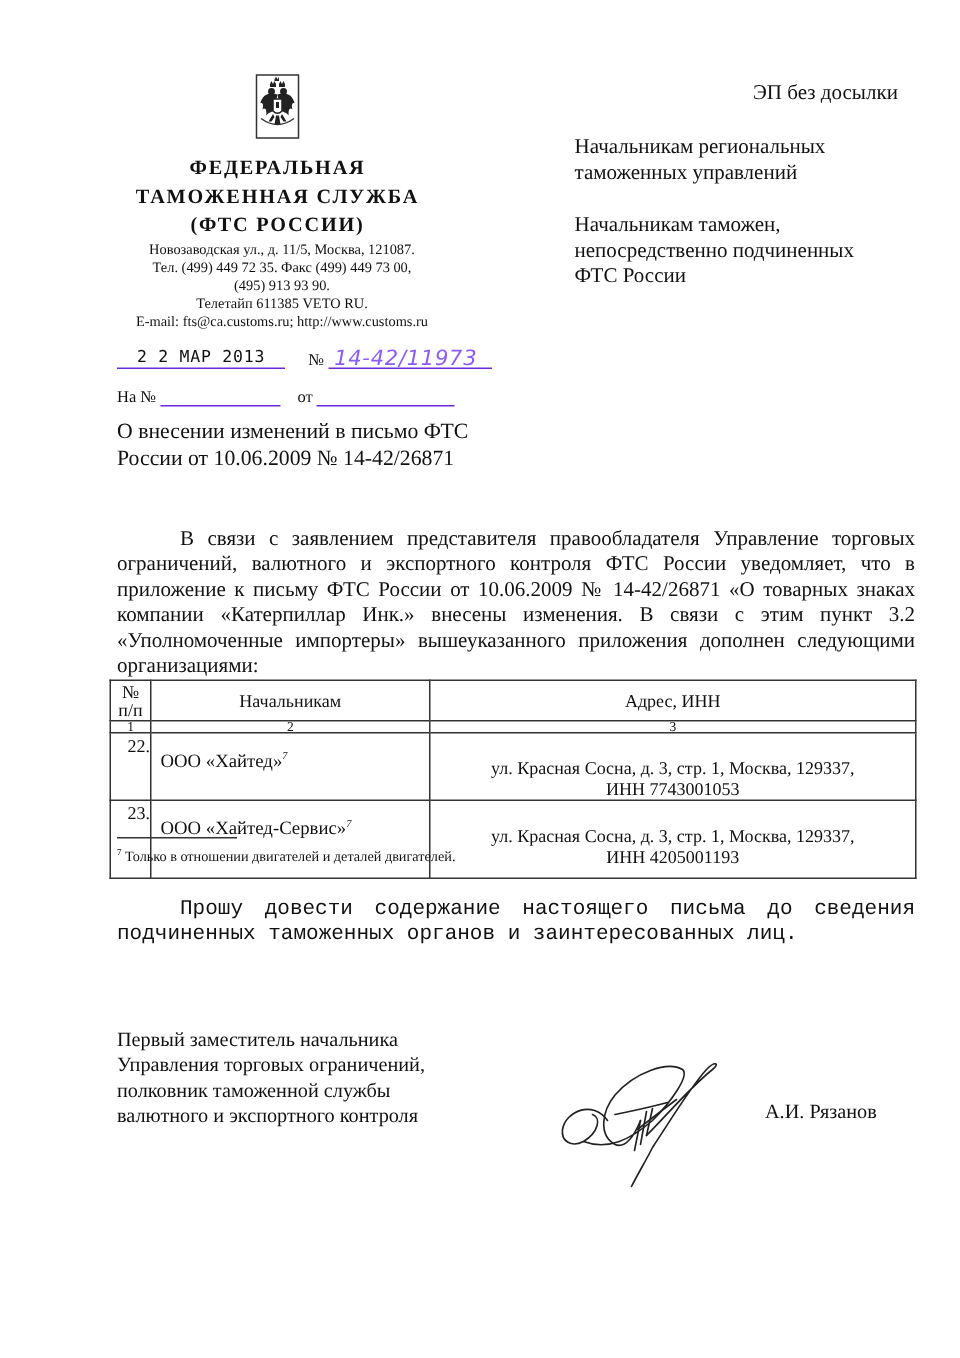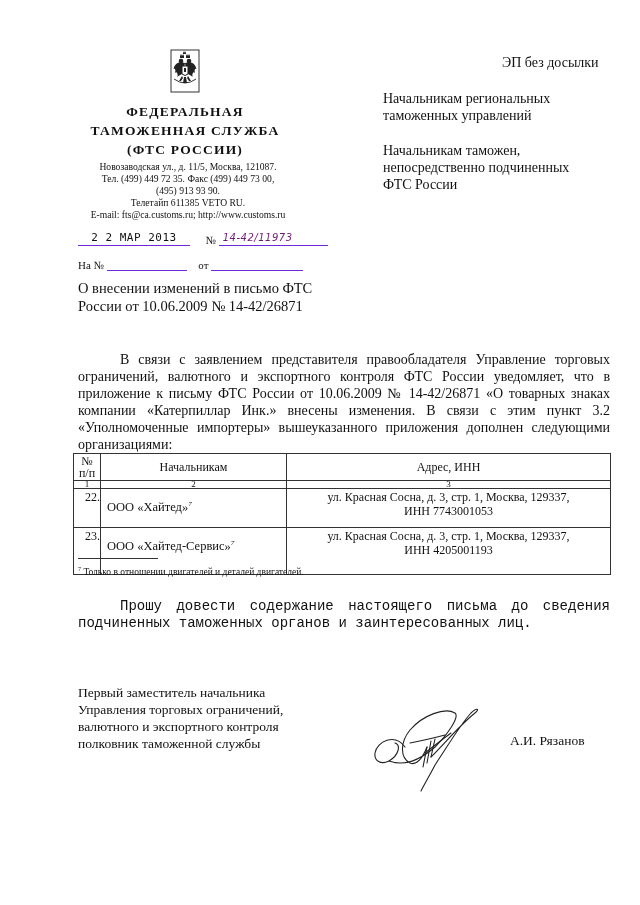--- a/index.html
+++ b/index.html
@@ -48,22 +48,22 @@
       vertical-align: bottom;
     }
     .date-stamp {
       font-family: "DejaVu Sans Mono", monospace;
       font-size: 11px;
       letter-spacing: 0.5px;
     }
     .handwritten {
       font-family: "DejaVu Sans", sans-serif;
       font-style: italic;
-      font-size: 10px;
-      color: #701a75;
+      font-size: 14px;
+      color: #8b5cf6;
       letter-spacing: 0.5px;
     }
 
     
     .addr {
       font-size: 14px;
       line-height: 17px;
     }
 
     
@@ -95,21 +95,21 @@
     }
     .tbl .c1 { width: 26px; text-align: center; }
     .tbl .c2 { width: 185px; }
     .tbl .c3 { text-align: center; }
     .tbl tr.hdr th { height: 26px; font-size: 12px; line-height: 12px; }
     .tbl tr.nums td { height: 6px; font-size: 9px; line-height: 7px; text-align: center; }
     .tbl tr.r22 td { height: 27px; vertical-align: top; }
     .tbl tr.r23 td { height: 35px; vertical-align: top; }
     .tbl td.num { text-align: right; padding-left: 2px; padding-top: 1px; font-size: 12px; }
     .tbl td.name { padding-left: 6px; padding-top: 11px; font-size: 12.5px; }
-    .tbl td.adr { font-size: 12px; line-height: 14px; padding-top: 1px; }
+    .tbl td.adr { font-size: 12px; line-height: 14px; padding-top: 16px; }
     sup { font-size: 7px; font-style: italic; }
 
     .fn-line {
       left: 78px; top: 558px; width: 80px; height: 0;
       border-top: 1px solid #333;
     }
     .footnote {
       left: 78px; top: 566px;
       font-size: 9.5px;
       white-space: nowrap;
@@ -251,22 +251,22 @@
   <sup>7</sup><span> Только в отношении двигателей и деталей двигателей.</span>
 </div>
 
 <div class="abs para" style="top:598px;font-family:Liberation Mono, monospace;">
   <span class="indent"></span><span>Прошу довести содержание настоящего письма до сведения подчиненных таможенных органов и заинтересованных лиц.</span>
 </div>
 
 <div class="abs sig-left">
   <div>Первый заместитель начальника</div>
   <div>Управления торговых ограничений,</div>
+  <div>полковник таможенной службы</div>
   <div>валютного и экспортного контроля</div>
-  <div>полковник таможенной службы</div>
 </div>
 
 <div class="abs signature">
   <svg width="125" height="105" viewBox="0 0 125 105" fill="none" stroke="#222" stroke-width="1.1" stroke-linecap="round">
     <path d="M40 52 C30 38 12 46 10 58 C9 66 16 70 24 66 C34 60 36 50 30 48"></path>
     <path d="M24 66 C40 72 55 65 70 52 C82 40 95 22 90 18 C80 12 58 20 45 35 C36 46 34 62 45 68 C52 71 58 62 62 52"></path>
     <path d="M45 48 C55 46 65 44 80 40"></path>
     <path d="M62 52 L58 72 M66 46 L62 68 M70 44 L66 62"></path>
     <path d="M66 62 C80 48 95 30 110 18 C115 14 112 12 106 18 C95 30 82 52 70 70 C66 78 60 88 56 96"></path>
     <path d="M60 58 C70 50 78 44 86 38"></path>

